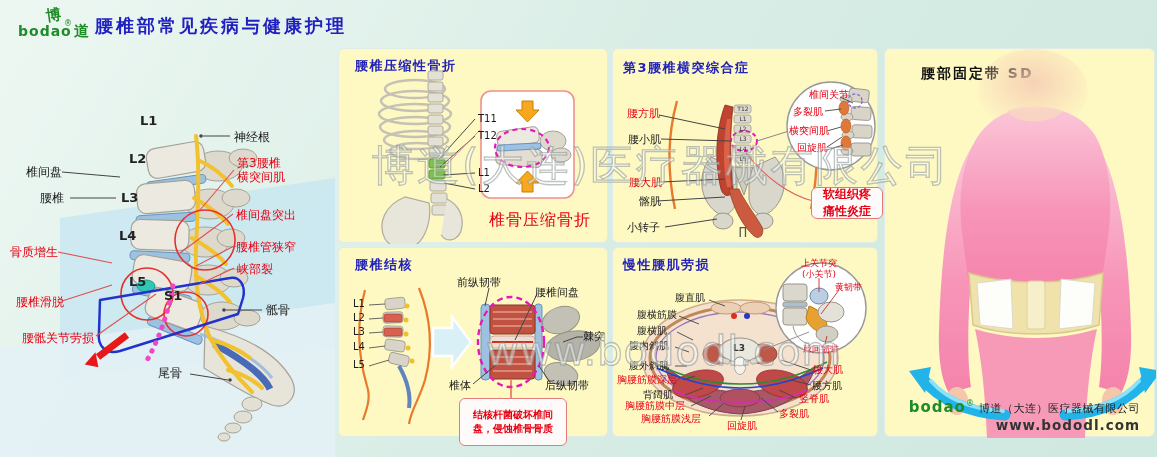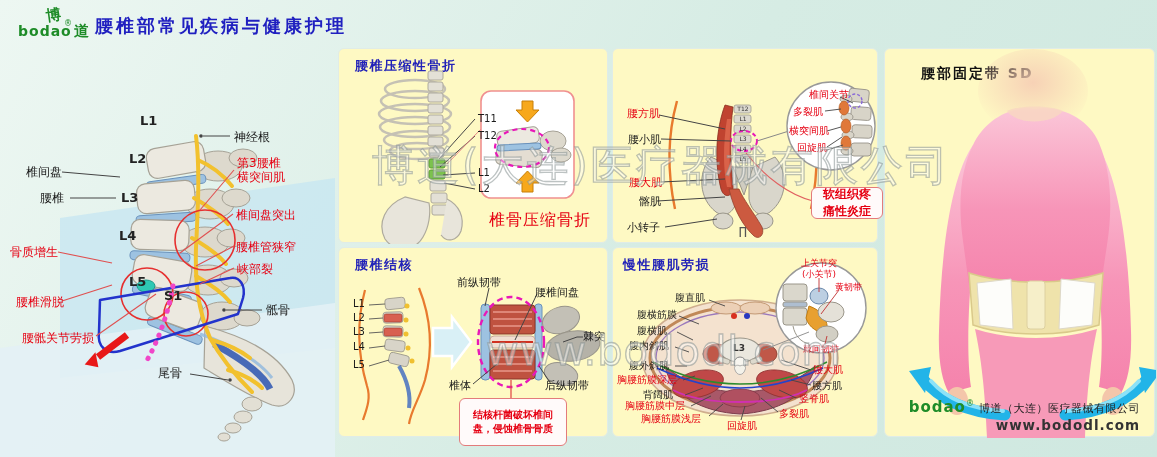--- a/index.html
+++ b/index.html
@@ -210,20 +210,21 @@
     <polygon points="183,143 194,143 194,134 200,134 188.5,122 177,134 183,134" fill="#f7a81c" stroke="#c87f06"></polygon>
   </svg>
   <div class="lbl sm" style="left:139px;top:64px">T11</div>
   <div class="lbl sm" style="left:139px;top:81px">T12</div>
   <div class="lbl sm" style="left:139px;top:118px">L1</div>
   <div class="lbl sm" style="left:139px;top:134px">L2</div>
   <div class="lbl red" style="left:150px;top:161px;font-size:16px;letter-spacing:1px">椎骨压缩骨折</div>
 </div>
 
 <div class="panel" style="left:612px;top:48px;width:266px;height:195px">
+  <div class="ptitle" style="left:10px;top:10px">第3腰椎横突综合症</div>
   <svg viewBox="0 0 266 195" width="266" height="195">
 
     <path d="M64,52 C54,88 54,122 62,160" fill="none" stroke="#e87a2e" stroke-width="2.4"></path>
     <path d="M196,52 C206,88 206,122 198,160" fill="none" stroke="#e87a2e" stroke-width="2.4"></path>
 
     <g fill="#dcd9cf" stroke="#a09c90" stroke-width="0.8">
       <rect x="121" y="56" width="17" height="8" rx="2"></rect>
         <rect x="121" y="66" width="17" height="8" rx="2"></rect>
       <rect x="121" y="76" width="17" height="8" rx="2"></rect>
         <rect x="121" y="86" width="17" height="8" rx="2"></rect>

